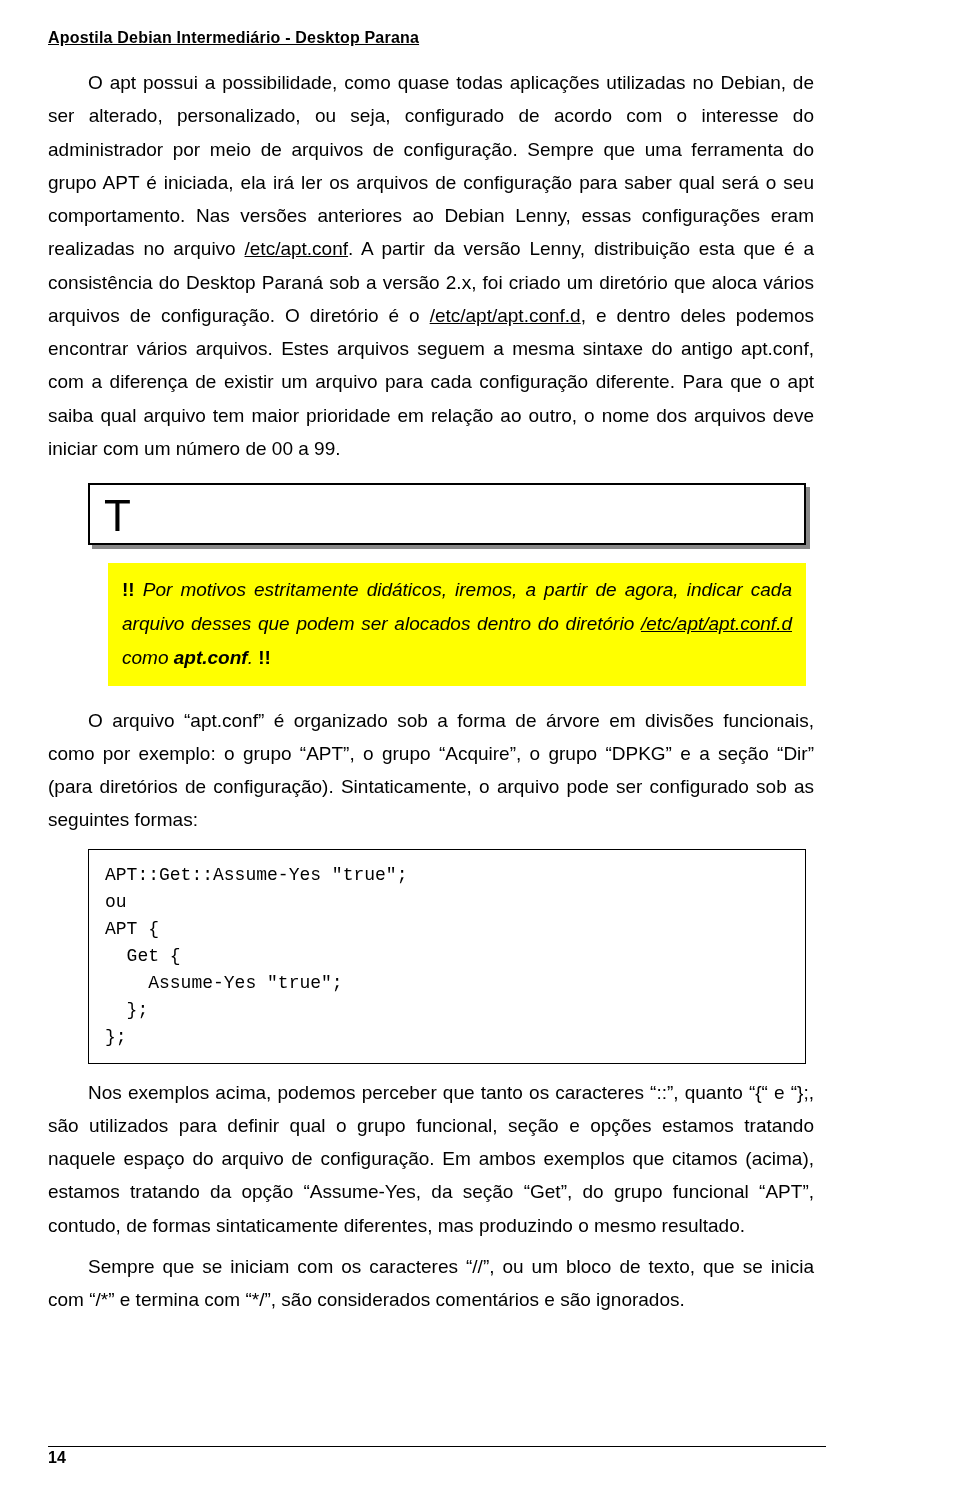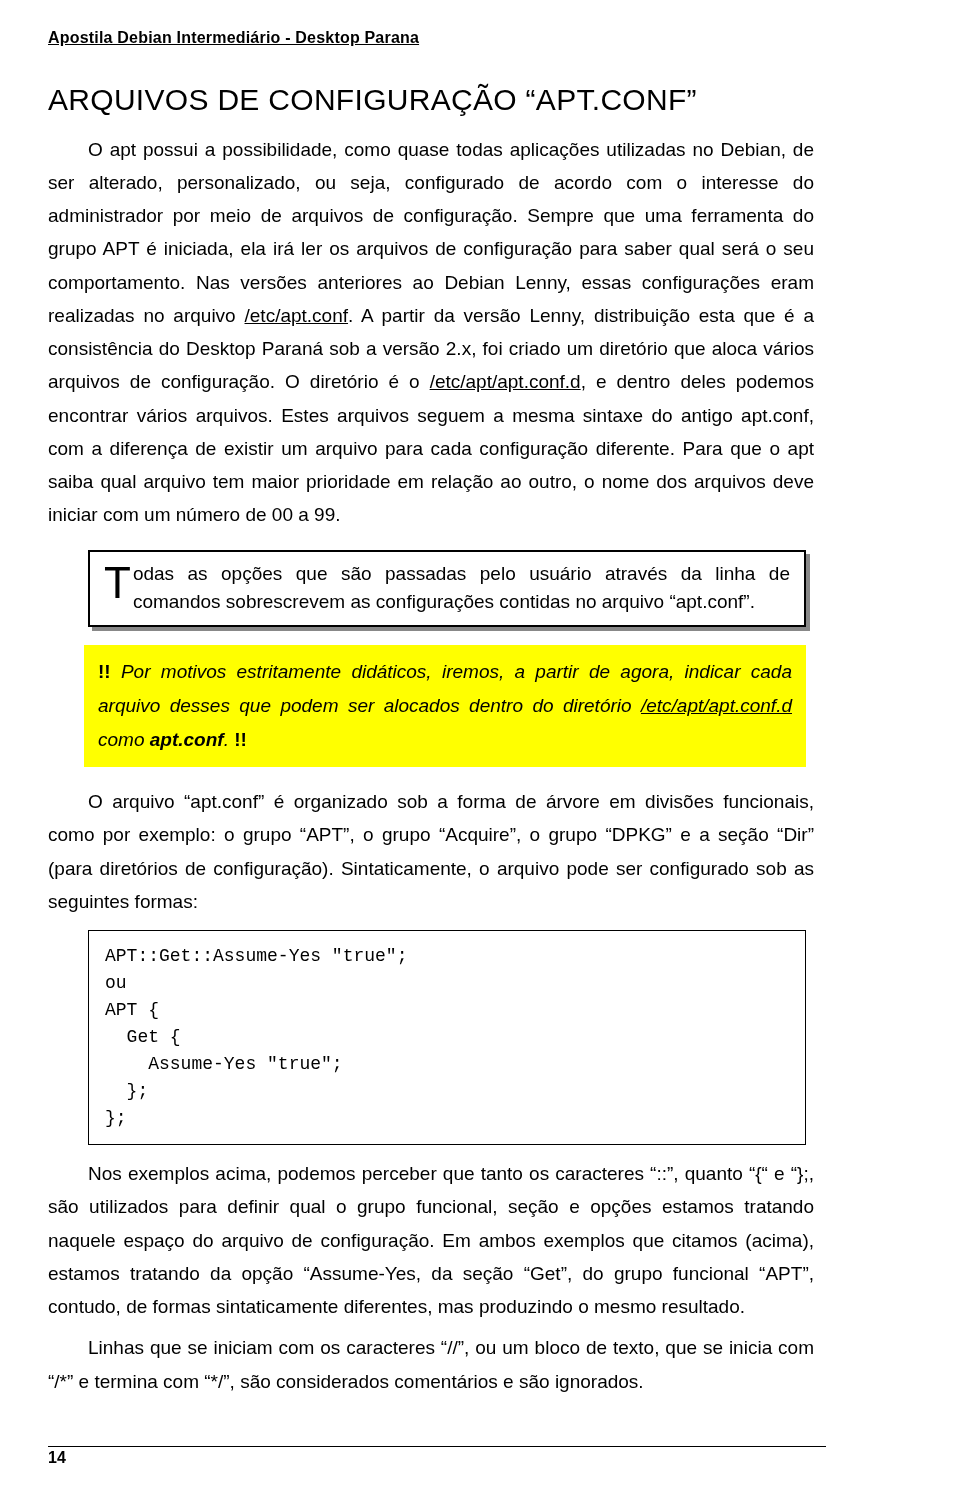--- a/index.html
+++ b/index.html
@@ -52,21 +52,21 @@
   .dropcap {
     float: left;
     font-size: 44px;
     line-height: 38px;
     padding-right: 2px;
     padding-top: 4px;
     font-family: Arial, Helvetica, sans-serif;
   }
 
   .highlight-box {
-    margin: 8px 20px 18px 36px;
+    margin: 8px 20px 18px 60px;
     background: #ffff00;
     padding: 10px 14px;
     font-size: 19px;
     font-style: italic;
     line-height: 1.8;
     text-align: justify;
   }
   .highlight-box b { font-weight: bold; }
   .highlight-box .bang { font-weight: bold; font-style: normal; }
 
@@ -95,45 +95,43 @@
     border-top: 1px solid #000;
   }
 </style>
 </head>
 <body>
 
 <div class="page">
 
   <div class="running-header">Apostila Debian  Intermediário - Desktop Parana</div>
 
-  <h1 class="title">ARQUIVOS DE CONFIGURAÇÃO “APT.CONF”</h1>
 
   <p class="body">
     <span>O apt possui a possibilidade, como quase todas aplicações utilizadas no Debian, de ser alterado, personalizado, ou seja, configurado de acordo com o interesse do administrador por meio de arquivos de configuração. Sempre que uma ferramenta do grupo APT é iniciada, ela irá ler os arquivos de configuração para saber qual será o seu comportamento. Nas versões anteriores ao Debian Lenny, essas configurações eram realizadas no arquivo </span><span class="underline">/etc/apt.conf</span><span>. A partir da versão Lenny, distribuição esta que é a consistência do Desktop Paraná sob a versão 2.x, foi criado um diretório que aloca vários arquivos de configuração. O diretório é o </span><span class="underline">/etc/apt/apt.conf.d</span><span>, e dentro deles podemos encontrar vários arquivos. Estes arquivos seguem a mesma sintaxe do antigo apt.conf, com a diferença de existir um arquivo para cada configuração diferente. Para que o apt saiba qual arquivo tem maior prioridade em relação ao outro, o nome dos arquivos deve iniciar com um número de 00 a 99.</span>
   </p>
 
   <div class="callout-box">
     <span class="dropcap">T</span>
-    <span>odas as opções que são passadas pelo usuário através da linha de comandos sobrescrevem as configurações contidas no arquivo “apt.conf”.</span>
     <div style="clear:both"></div>
   </div>
 
   <div class="highlight-box">
     <span class="bang">!!</span><span> Por motivos estritamente didáticos, iremos, a partir de agora, indicar cada arquivo desses que podem ser alocados dentro do diretório </span><span class="underline">/etc/apt/apt.conf.d</span><span> como </span><b>apt.conf</b><span>. </span><span class="bang">!!</span>
   </div>
 
   <p class="body">O arquivo “apt.conf” é organizado sob a forma de árvore em divisões funcionais, como por exemplo: o grupo “APT”, o grupo “Acquire”, o grupo “DPKG” e a seção “Dir” (para diretórios de configuração). Sintaticamente, o arquivo pode ser configurado sob as seguintes formas:</p>
 
   <div class="code-box">APT::Get::Assume-Yes "true";
 ou
 APT {
   Get {
     Assume-Yes "true";
   };
 };</div>
 
   <p class="body">Nos exemplos acima, podemos perceber que tanto os caracteres “::”, quanto “{“ e “};, são utilizados para definir qual o grupo funcional, seção e opções estamos tratando naquele espaço do arquivo de configuração. Em ambos exemplos que citamos (acima), estamos tratando da opção “Assume-Yes, da seção “Get”, do grupo funcional “APT”, contudo, de formas sintaticamente diferentes, mas produzindo o mesmo resultado.</p>
 
-  <p class="body" style="margin-top:8px">Linhas que se iniciam com os caracteres “//”, ou um bloco de texto, que se inicia com “/*” e termina com “*/”, são considerados comentários e são ignorados.</p>
+  <p class="body" style="margin-top:8px">Sempre que se iniciam com os caracteres “//”, ou um bloco de texto, que se inicia com “/*” e termina com “*/”, são considerados comentários e são ignorados.</p>
 
   <div class="footer-rule"></div>
   <div class="page-num">14</div>
 </div>
 
 </body></html>

